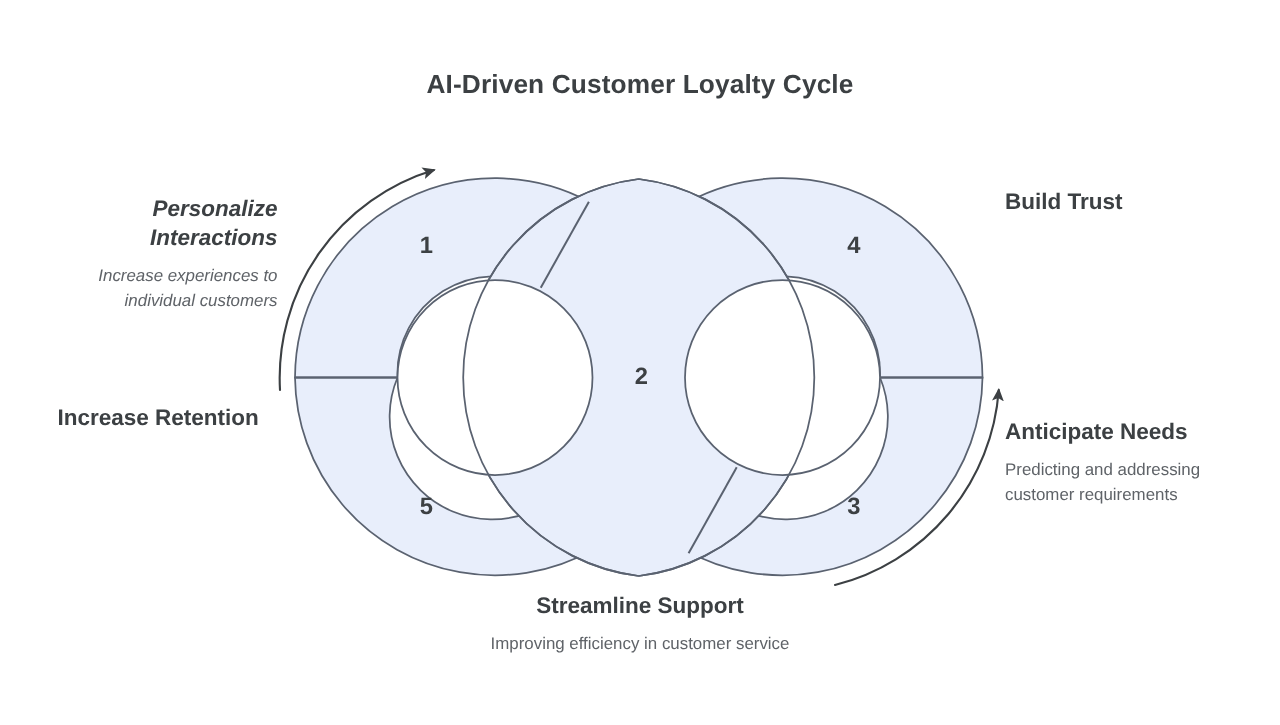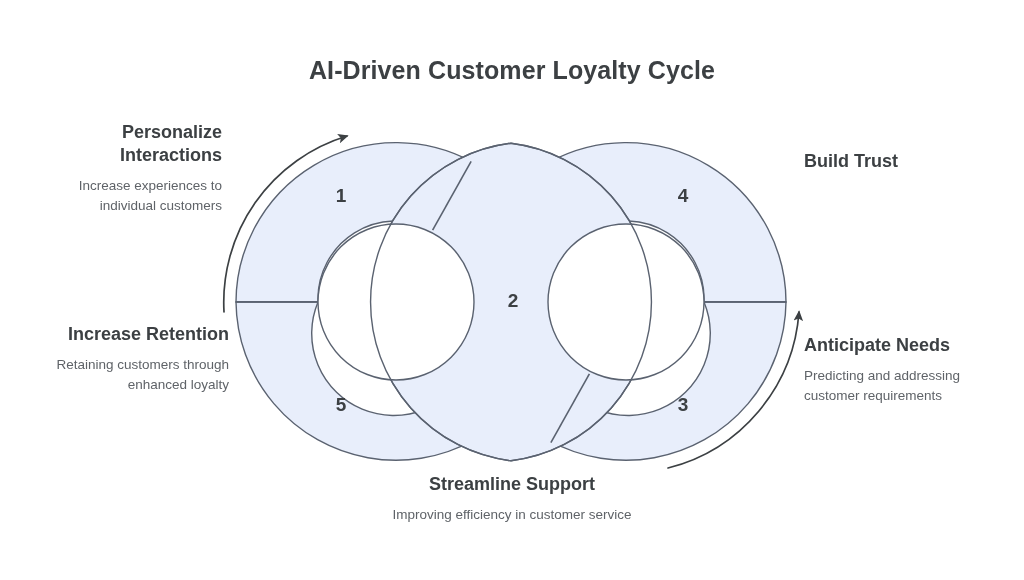--- a/index.html
+++ b/index.html
@@ -19,21 +19,21 @@
     left: 0; top: 0;
     width: 1024px;
     height: 580px;
   }
   .title {
     position: absolute;
     left: 0;
     top: 56px;
     width: 1024px;
     text-align: center;
-    font-size: 25px;
+    font-size: 21px;
     font-weight: bold;
     color: #3c4043;
     letter-spacing: 0.1px;
   }
   svg.diagram {
     position: absolute;
     left: 0;
     top: 0;
     width: 1024px;
     height: 580px;
@@ -60,22 +60,22 @@
     font-size: 13.5px;
     color: #5f6368;
     line-height: 1.45;
     margin-top: 9px;
   }
   .align-right { text-align: right; }
   .align-left  { text-align: left; }
   .align-center{ text-align: center; }
 
   
-  #lbl-personalize { left: 20px;  top: 121px;  width: 202px; }
-  #lbl-increase    { left: 27px;  top: 323px;  width: 202px; }
+  #lbl-personalize { left: 20px;  top: 156px;  width: 202px; font-style: italic; }
+  #lbl-increase    { left: 5px;  top: 323px;  width: 202px; }
   #lbl-build       { left: 804px; top: 150px;  width: 200px; }
   #lbl-anticipate  { left: 804px; top: 334px;  width: 200px; }
   #lbl-streamline  { left: 372px; top: 473px;  width: 280px; }
 </style>
 </head>
 <body>
 
 <div id="stage">
 
   <div class="title">AI-Driven Customer Loyalty Cycle</div>
@@ -137,21 +137,20 @@
     <text class="seg-num" x="341" y="406">5</text>
   </svg>
 
   <div class="label-block align-right" id="lbl-personalize">
     <div class="label-title">Personalize Interactions</div>
     <div class="label-desc">Increase experiences to individual customers</div>
   </div>
 
   <div class="label-block align-right" id="lbl-increase">
     <div class="label-title">Increase Retention</div>
-    <div class="label-desc">Retaining customers through enhanced loyalty</div>
   </div>
 
   <div class="label-block align-left" id="lbl-build">
     <div class="label-title">Build Trust</div>
   </div>
 
   <div class="label-block align-left" id="lbl-anticipate">
     <div class="label-title">Anticipate Needs</div>
     <div class="label-desc">Predicting and addressing customer requirements</div>
   </div>

